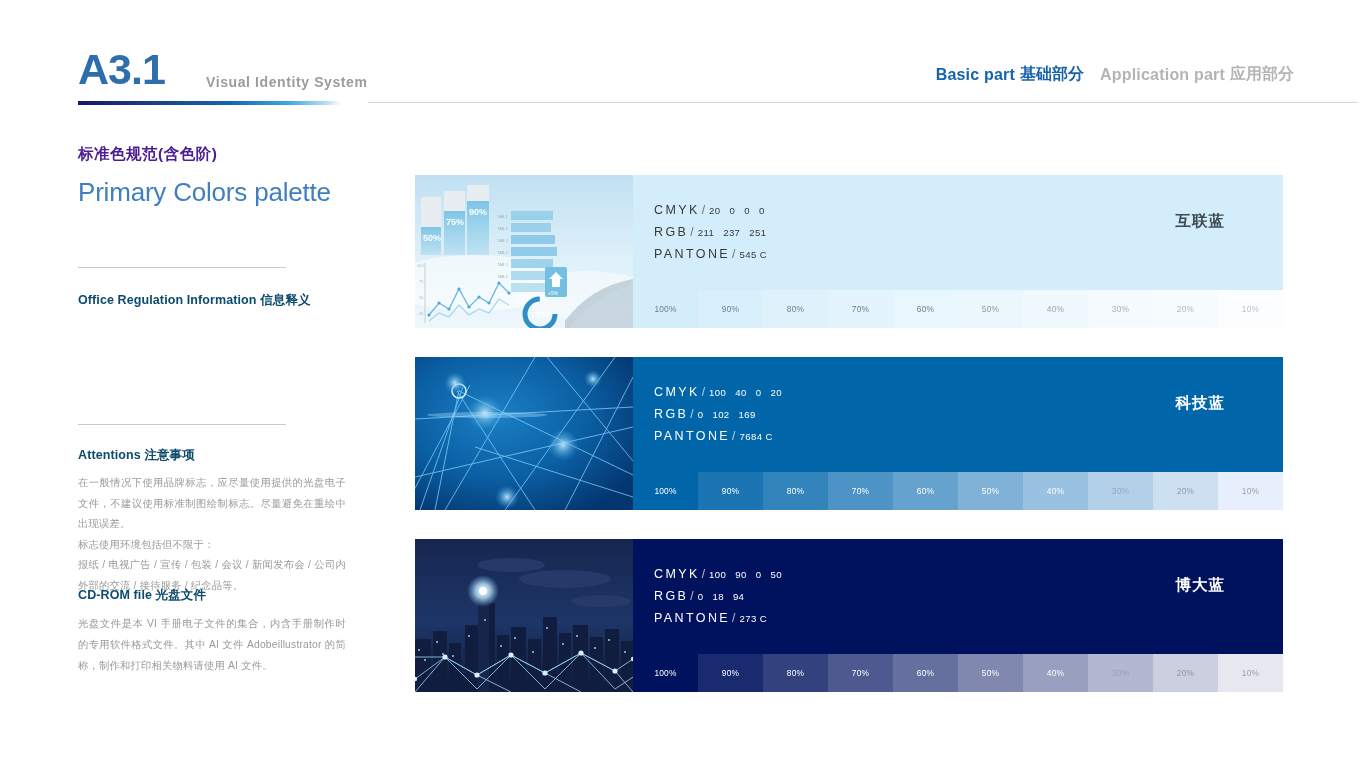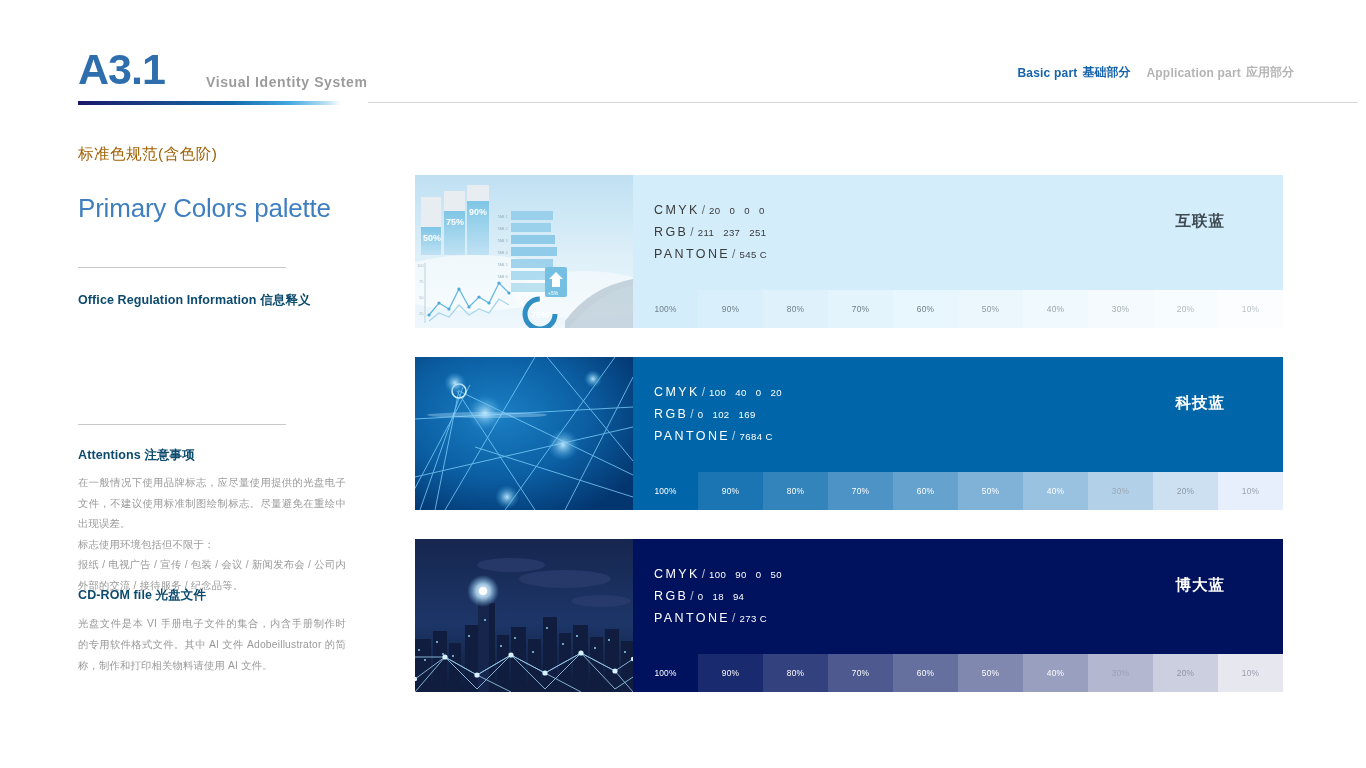--- a/index.html
+++ b/index.html
@@ -27,37 +27,37 @@
     position:absolute; left:78px; top:101px; width:263px; height:4px;
     background:linear-gradient(to right,#17176b 0%,#1b3f86 28%,#1369ab 58%,#41a7df 80%,#bfe2f5 95%,#ffffff 100%);
   }
   #header-rule-right{
     position:absolute; left:368px; top:102px; width:990px; height:1px;
     background:#d7d7d7;
   }
   #header-nav{
     position:absolute; right:72px; top:64px;
     display:flex; align-items:center; gap:16px;
-    font-size:12px;
+    font-size:16px;
     justify-content:space-between;
   }
   .nav-item{ display:flex; align-items:center; gap:5px; cursor:pointer; }
   .nav-en{ font-weight:bold; letter-spacing:.2px; }
   .nav-cn{ font-weight:bold; }
   .nav-active .nav-en,.nav-active .nav-cn{ color:#1763ab; }
   .nav-idle .nav-en,.nav-idle .nav-cn{ color:#b4b4b4; }
 
   
   #left-col{ position:absolute; left:78px; top:145px; width:272px; }
   #section-title-cn{
-    font-size:15.5px; font-weight:normal; color:#a16207; letter-spacing:.5px;
+    font-size:15.5px; font-weight:bold; color:#4c1d95; letter-spacing:.5px;
     line-height:1.2;
   }
   #section-title-en{
-    margin-top:30px;
+    margin-top:14px;
     font-size:26px; color:#3f7fc0; font-weight:400; letter-spacing:-.2px;
     line-height:1.1;
   }
   .divider{
     width:208px; height:1px; background:#c9c9c9; margin:0;
   }
   #divider-1{ position:absolute; left:78px; top:267px; }
   #divider-2{ position:absolute; left:78px; top:424px; }
 
   .block{ margin-top:0; }

